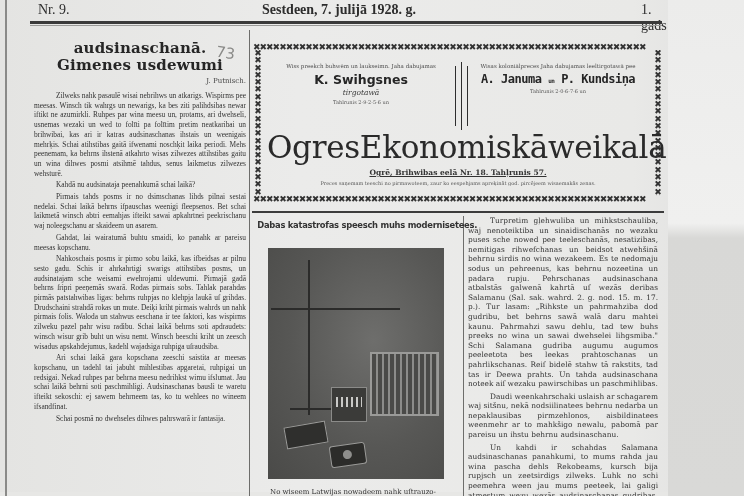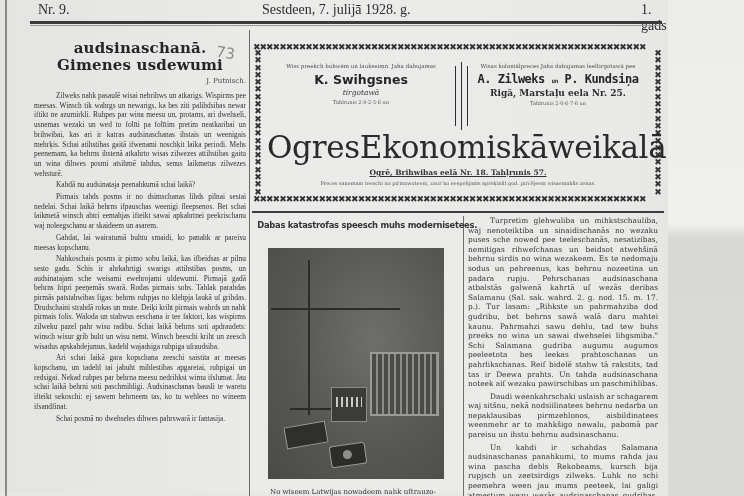--- a/index.html
+++ b/index.html
@@ -13,21 +13,21 @@
       position: absolute; left: 0; top: 0; width: 744px; height: 492px;
       background: linear-gradient(90deg, #e4e4e2 0%, #ebebea 40%, #e9e9e7 85%, #dedede 100%);
     }
     .page-edge { position: absolute; left: 5px; top: 0; width: 2px; height: 496px; background: #8a8a88; }
     .right-margin { position: absolute; left: 668px; top: 0; width: 76px; height: 496px; background: linear-gradient(180deg,#ececeb 0%,#f0f0ef 45%,#d8d8d6 48%,#d9d9d7 100%); }
 
     
     .masthead { position: absolute; left: 0; top: 0; width: 668px; height: 24px; }
     .masthead span { position: absolute; top: 2px; font-size: 14px; font-family: "Liberation Serif", serif; color: #2d2d2d; }
     .mh-number { left: 38px; }
-    .mh-date { left: 262px; }
+    .mh-date { left: 262px; font-weight: bold; }
     .mh-year { left: 641px; }
     .mh-rule { position: absolute; left: 30px; top: 21px; width: 632px; height: 3px; background: #3a3a3a; }
     .mh-rule2 { position: absolute; left: 30px; top: 25px; width: 632px; height: 1px; background: #9a9a98; }
 
     
     .col-sep { position: absolute; width: 1px; background: #6d6d6b; }
 
     
     .left-col { position: absolute; left: 34px; top: 40px; width: 212px; }
     .art-title {
@@ -145,25 +145,24 @@
       <div class="phone">Tahlrunis 2-9-2-5-6 un</div>
     </div>
 
     <div class="ad-divider" style="left:202px; top:24px; height:60px;"></div>
     <div class="ad-divider" style="left:208px; top:20px; height:68px;"></div>
     <div class="ad-divider" style="left:214px; top:24px; height:60px;"></div>
 
     <div class="ad-sub ad-right">
       <div class="note">Wisas koloniālpreces Jaha dabujamas leeltirgotawā pee</div>
       <div class="firm-narrow">
-        <span>A. Zilweks</span>
+        <span>A. Januma</span>
         <span class="small">un</span>
         <span>P. Kundsiņa</span>
       </div>
-      <div class="addr">Rigā, Marstaļu eela Nr. 25.</div>
       <div class="phone">Tahlrunis 2-0-6-7-6 un</div>
     </div>
 
     <div class="ad-main-title">OgresEkonomiskāweikalā</div>
     <div class="ad-main-addr">Ogrē, Brihwibas eelā Nr. 18.  Tahļrunis 57.</div>
     <div class="ad-main-note">Preces saņemam teeschi no pirmawoteem, zaur ko eespehjams apreķināt god. pircējeem wisaemakās zenas.</div>
   </div>
   <div class="under-ad-rule"></div>
 
   <div class="photo-col">

